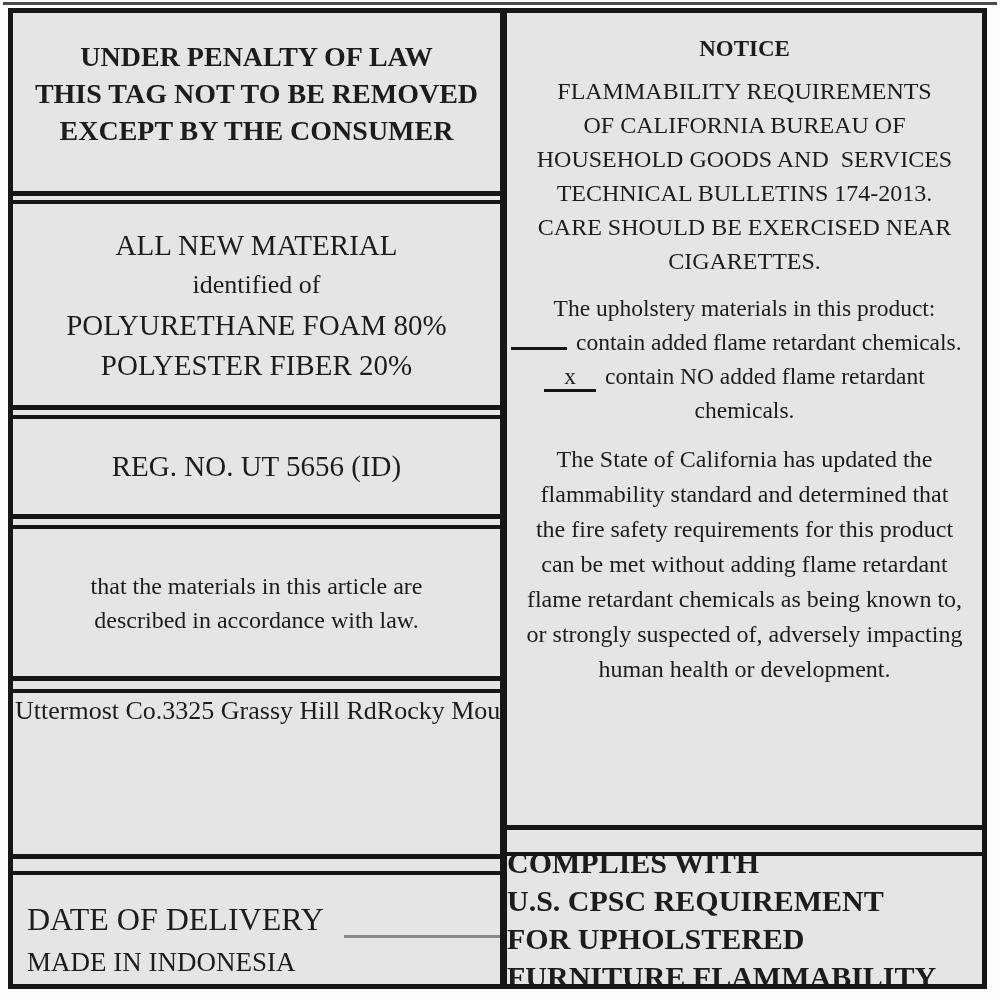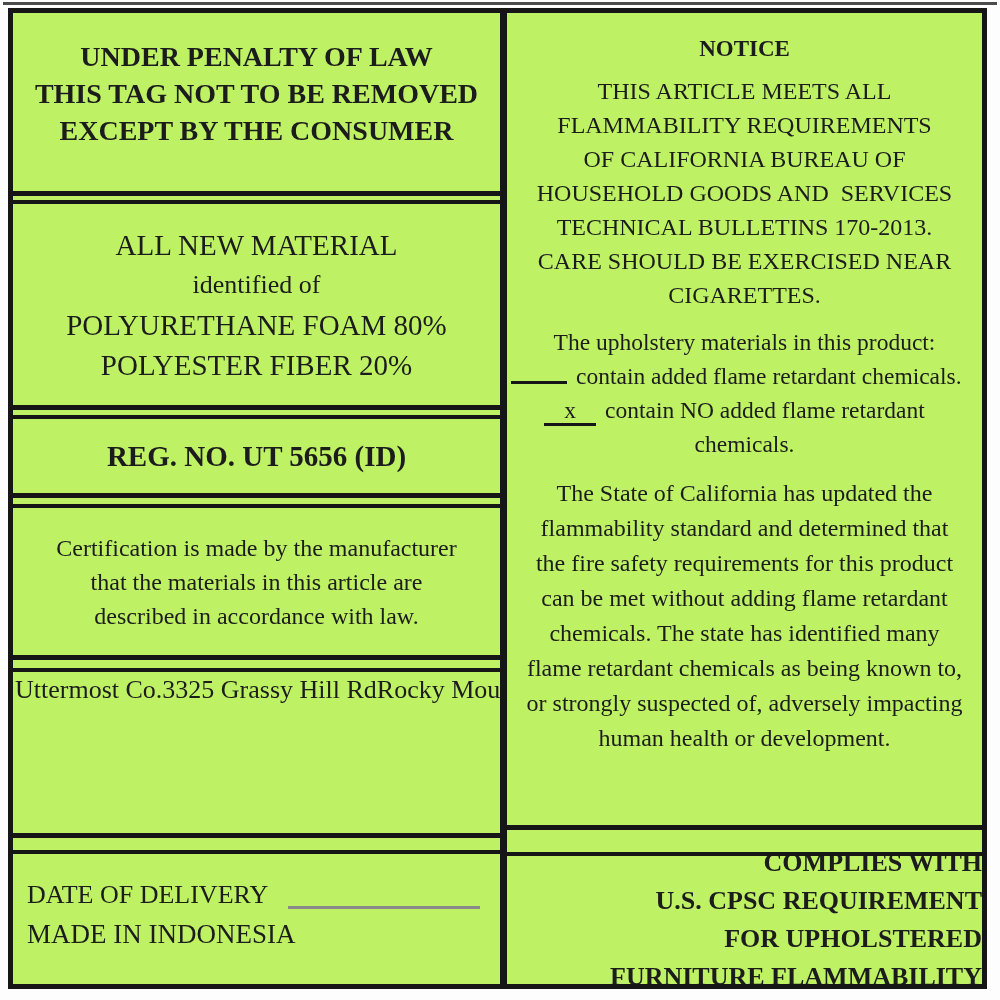--- a/index.html
+++ b/index.html
@@ -18,21 +18,21 @@
     position: absolute; left: 3px; top: 2px; width: 994px; height: 3px;
     background: #2b2b2b; opacity: .85;
   }
 
   .tag {
     position: absolute; left: 8px; top: 8px;
     width: 979px; height: 981px;
     border: 5px solid #161616;
     box-sizing: border-box;
     display: flex;
-    background: #bef264;
+    background: #e5e5e5;
   }
 
   .col { display: flex; flex-direction: column; box-sizing: border-box; min-width: 0; }
   .col-left  { width: 487px; }
   .divider   { width: 7px; background: #161616; flex: none; }
   .col-right { flex: 1; }
 
   .box { box-sizing: border-box; border-color: #161616; overflow: hidden; }
   .line { white-space: pre; }
 
@@ -44,43 +44,43 @@
   }
   .material {
     height: 210px; margin-top: 4px;
     border-top: 4px solid #161616; border-bottom: 5px solid #161616;
     display: flex; flex-direction: column; justify-content: center;
     text-align: center; font-weight: normal;
     font-size: 29px; line-height: 40px;
   }
   .material .line:nth-child(2) { font-size: 26px; }
   .reg {
-    height: 83px; margin-top: 5px;
+    height: 104px; margin-top: 5px;
     border-top: 4px solid #161616; border-bottom: 5px solid #161616;
     display: flex; align-items: center; justify-content: center;
-    font-weight: bold; font-size: 29px;
+    font-weight: normal; font-size: 29px;
   }
   .cert {
     height: 156px; margin-top: 6px;
     border-top: 4px solid #161616; border-bottom: 5px solid #161616;
     display: flex; flex-direction: column; justify-content: center;
     text-align: center; font-size: 24px; line-height: 34px;
   }
   .imported {
     height: 170px; margin-top: 8px;
     border-top: 4px solid #161616; border-bottom: 5px solid #161616;
     display: flex; flex-direction: row; justify-content: center;
     text-align: center; font-size: 26px; line-height: 36px;
   }
   .datebox {
     flex: 1; margin-top: 12px;
     border-top: 4px solid #161616;
     padding: 26px 12px 0 14px;
   }
-  .date-row { display: flex; align-items: flex-start; font-size: 26px; }
+  .date-row { display: flex; align-items: flex-end; font-size: 32px; }
   .date-blank {
     display: inline-block; width: 192px; height: 1em;
     border-bottom: 3px solid #8a8a8a; margin-left: 20px; flex: none;
   }
   .made-in { text-align: left; font-weight: normal; font-size: 27px; margin-top: 9px; }
 
   
   .notice {
     height: 817px; border-bottom: 5px solid #161616;
     padding: 0 4px; text-align: center;
@@ -96,22 +96,22 @@
     margin-right: 9px; flex: none;
     text-align: center; line-height: 1;
   }
   .xblank { width: 52px; margin-left: 33px; }
   .opt1 .blank { margin-left: 0; }
   .para2 { font-size: 24px; line-height: 35px; margin-top: 15px; }
   .complies {
     flex: 1; margin-top: 22px;
     border-top: 4px solid #161616;
     display: flex; flex-direction: column; justify-content: center;
-    text-align: right; font-weight: bold;
-    font-size: 26px; line-height: 38px;
+    text-align: left; font-weight: bold;
+    font-size: 30px; line-height: 38px;
   }
 </style>
 </head>
 <body>
 
 <div class="page">
   <div class="edge-top"></div>
 
   <div class="tag">
 
@@ -127,21 +127,20 @@
           <div class="line">identified of</div>
           <div class="line">POLYURETHANE FOAM 80%</div>
           <div class="line">POLYESTER FIBER 20%</div>
         </section>
 
       <section class="box reg">
         <div class="line">REG. NO. UT 5656 (ID)</div>
       </section>
 
       <section class="box cert">
-          <div class="line">Certification is made by the manufacturer</div>
           <div class="line">that the materials in this article are</div>
           <div class="line">described in accordance with law.</div>
         </section>
 
       <section class="box imported">
           <div class="line">Imported By:</div>
           <div class="line">Uttermost Co.</div>
           <div class="line">3325 Grassy Hill Rd</div>
           <div class="line">Rocky Mount, VA 24151</div>
         </section>
@@ -155,25 +154,24 @@
       </section>
     </div>
 
     <div class="divider"></div>
 
     <div class="col col-right">
       <section class="box notice">
         <div class="notice-title">NOTICE</div>
 
         <div class="para1">
-            <div class="line">THIS ARTICLE MEETS ALL</div>
             <div class="line">FLAMMABILITY REQUIREMENTS</div>
             <div class="line">OF CALIFORNIA BUREAU OF</div>
             <div class="line">HOUSEHOLD GOODS AND  SERVICES</div>
-            <div class="line">TECHNICAL BULLETINS 170-2013.</div>
+            <div class="line">TECHNICAL BULLETINS 174-2013.</div>
             <div class="line">CARE SHOULD BE EXERCISED NEAR</div>
             <div class="line">CIGARETTES.</div>
           </div>
 
         <div class="upholstery">
           <div class="u-intro line">The upholstery materials in this product:</div>
           <div class="u-line opt1">
             <span class="blank"></span>
             <span class="line">contain added flame retardant chemicals.</span>
           </div>
@@ -182,21 +180,20 @@
             <span class="line">contain NO added flame retardant</span>
           </div>
           <div class="u-cont line">chemicals.</div>
         </div>
 
         <div class="para2">
             <div class="line">The State of California has updated the</div>
             <div class="line">flammability standard and determined that</div>
             <div class="line">the fire safety requirements for this product</div>
             <div class="line">can be met without adding flame retardant</div>
-            <div class="line">chemicals. The state has identified many</div>
             <div class="line">flame retardant chemicals as being known to,</div>
             <div class="line">or strongly suspected of, adversely impacting</div>
             <div class="line">human health or development.</div>
           </div>
       </section>
 
       <section class="box complies">
           <div class="line">COMPLIES WITH</div>
           <div class="line">U.S. CPSC REQUIREMENT</div>
           <div class="line">FOR UPHOLSTERED</div>

